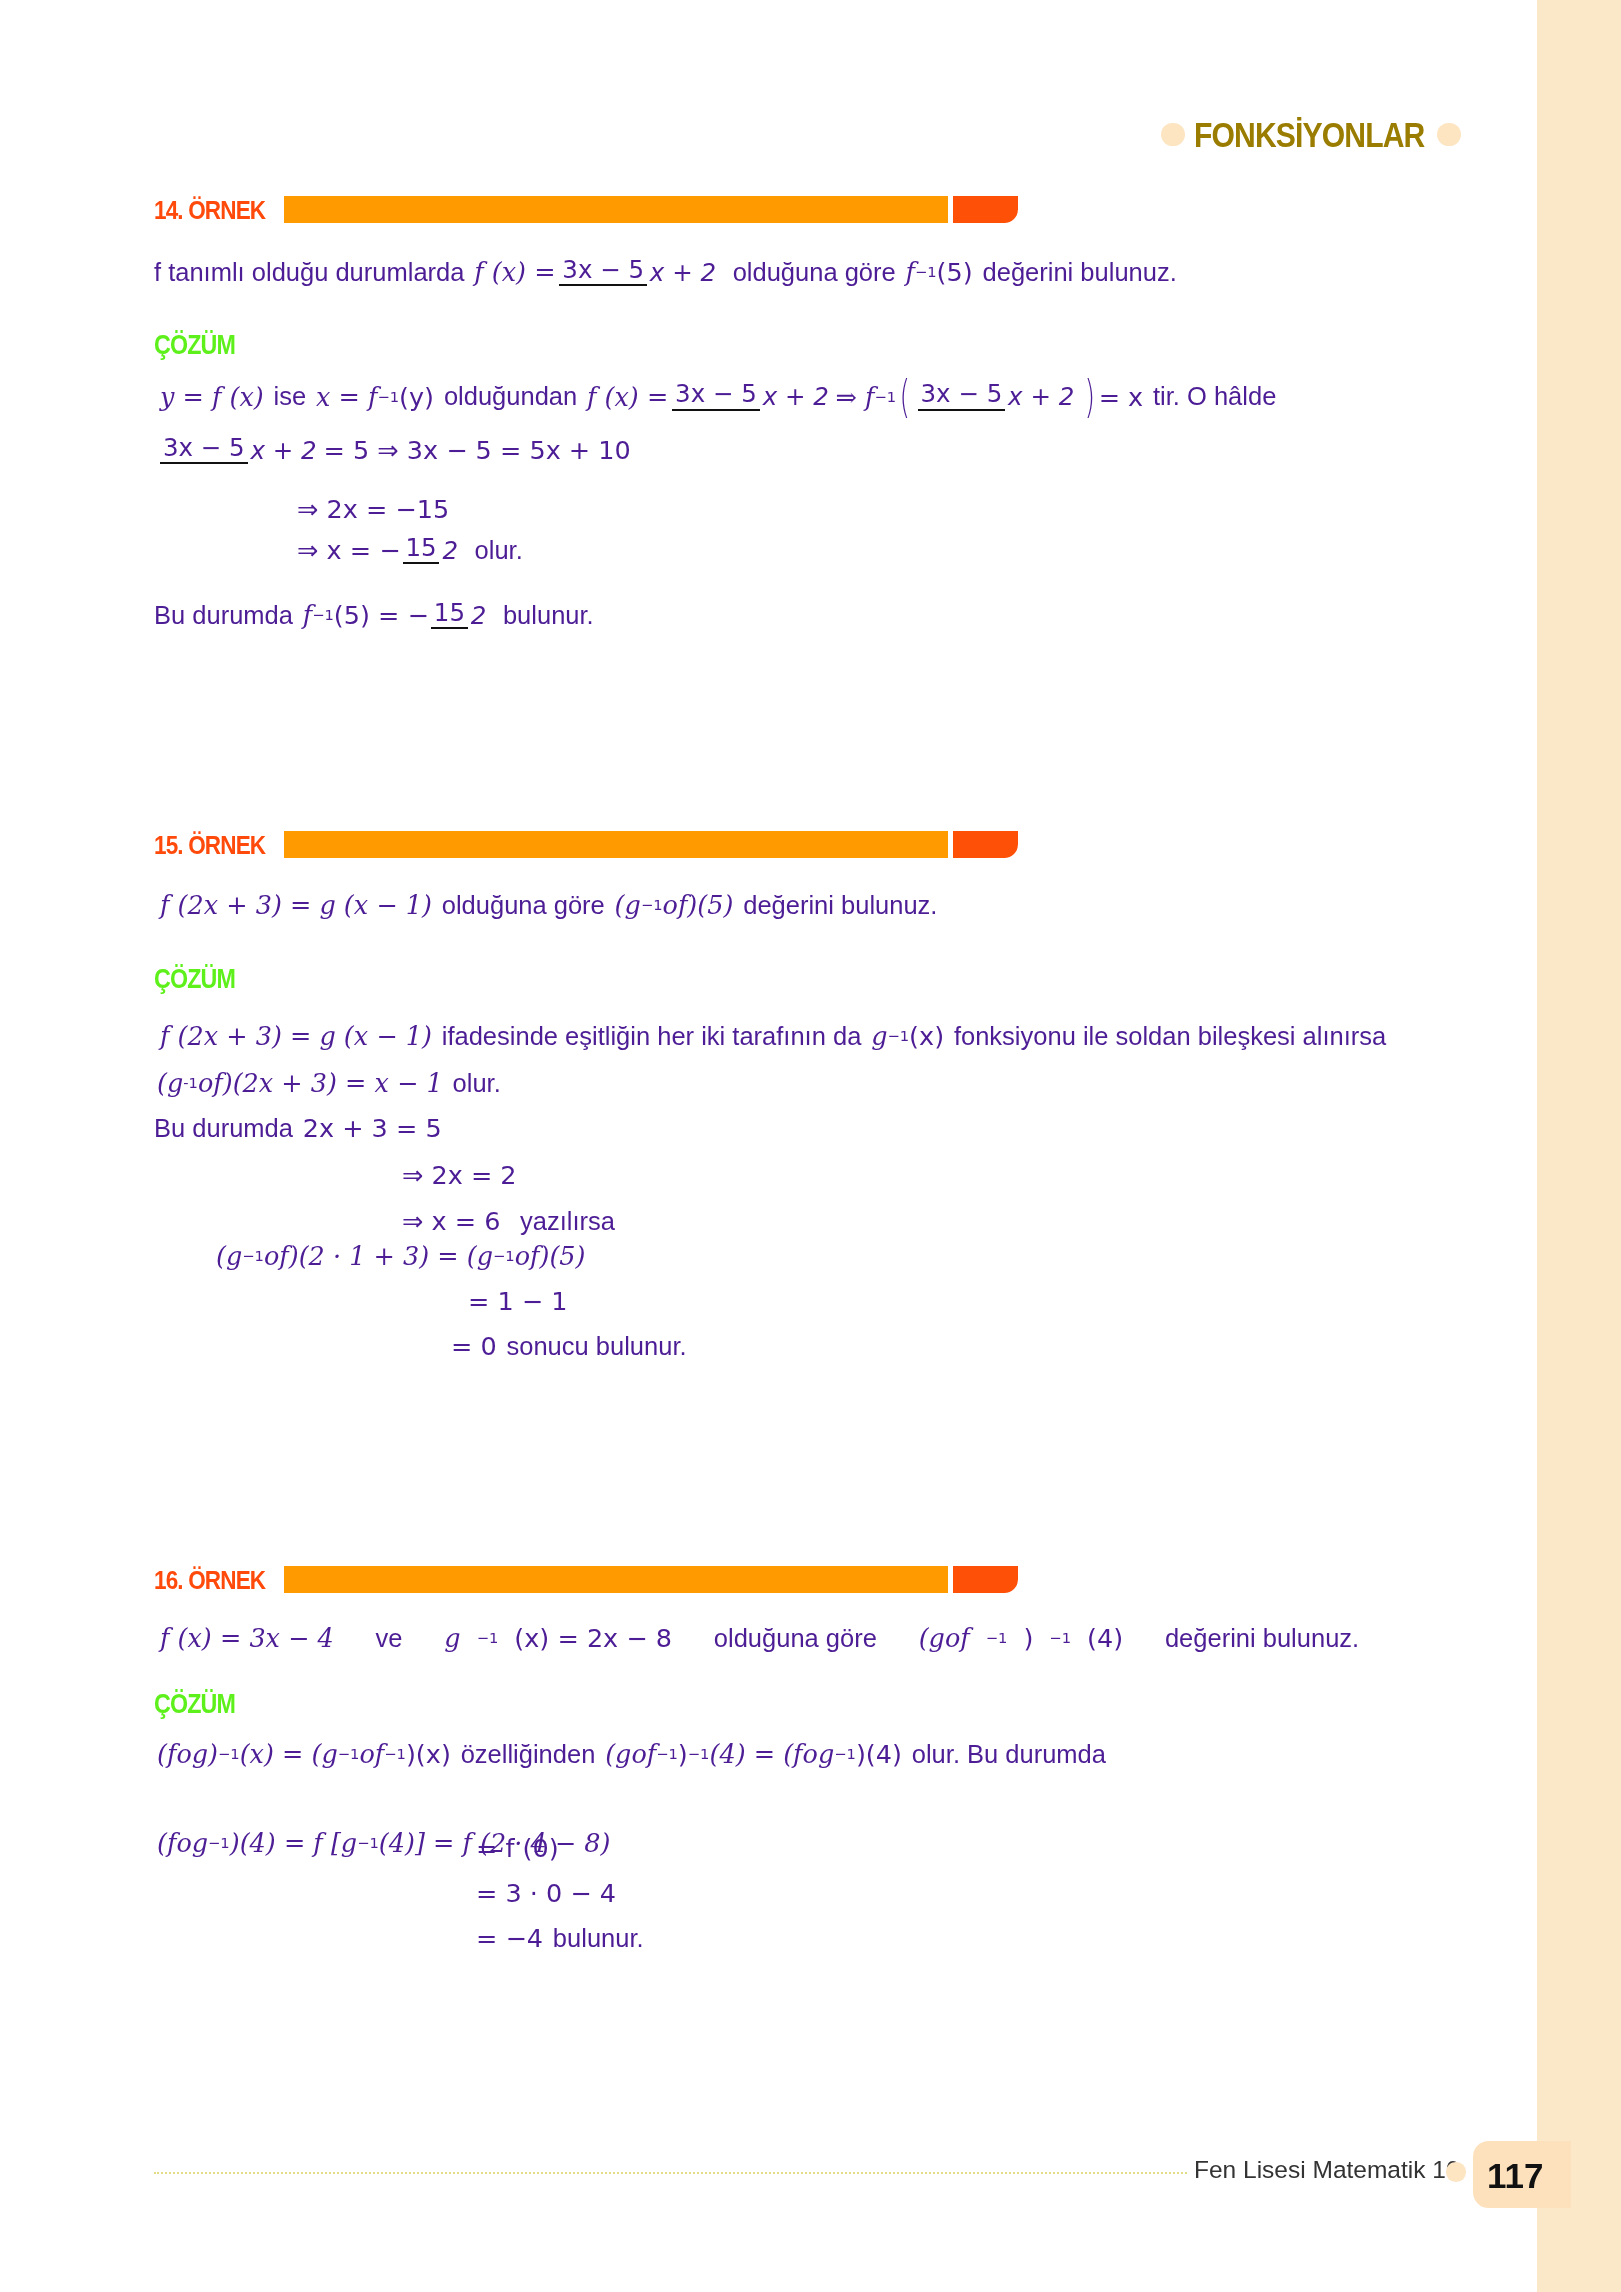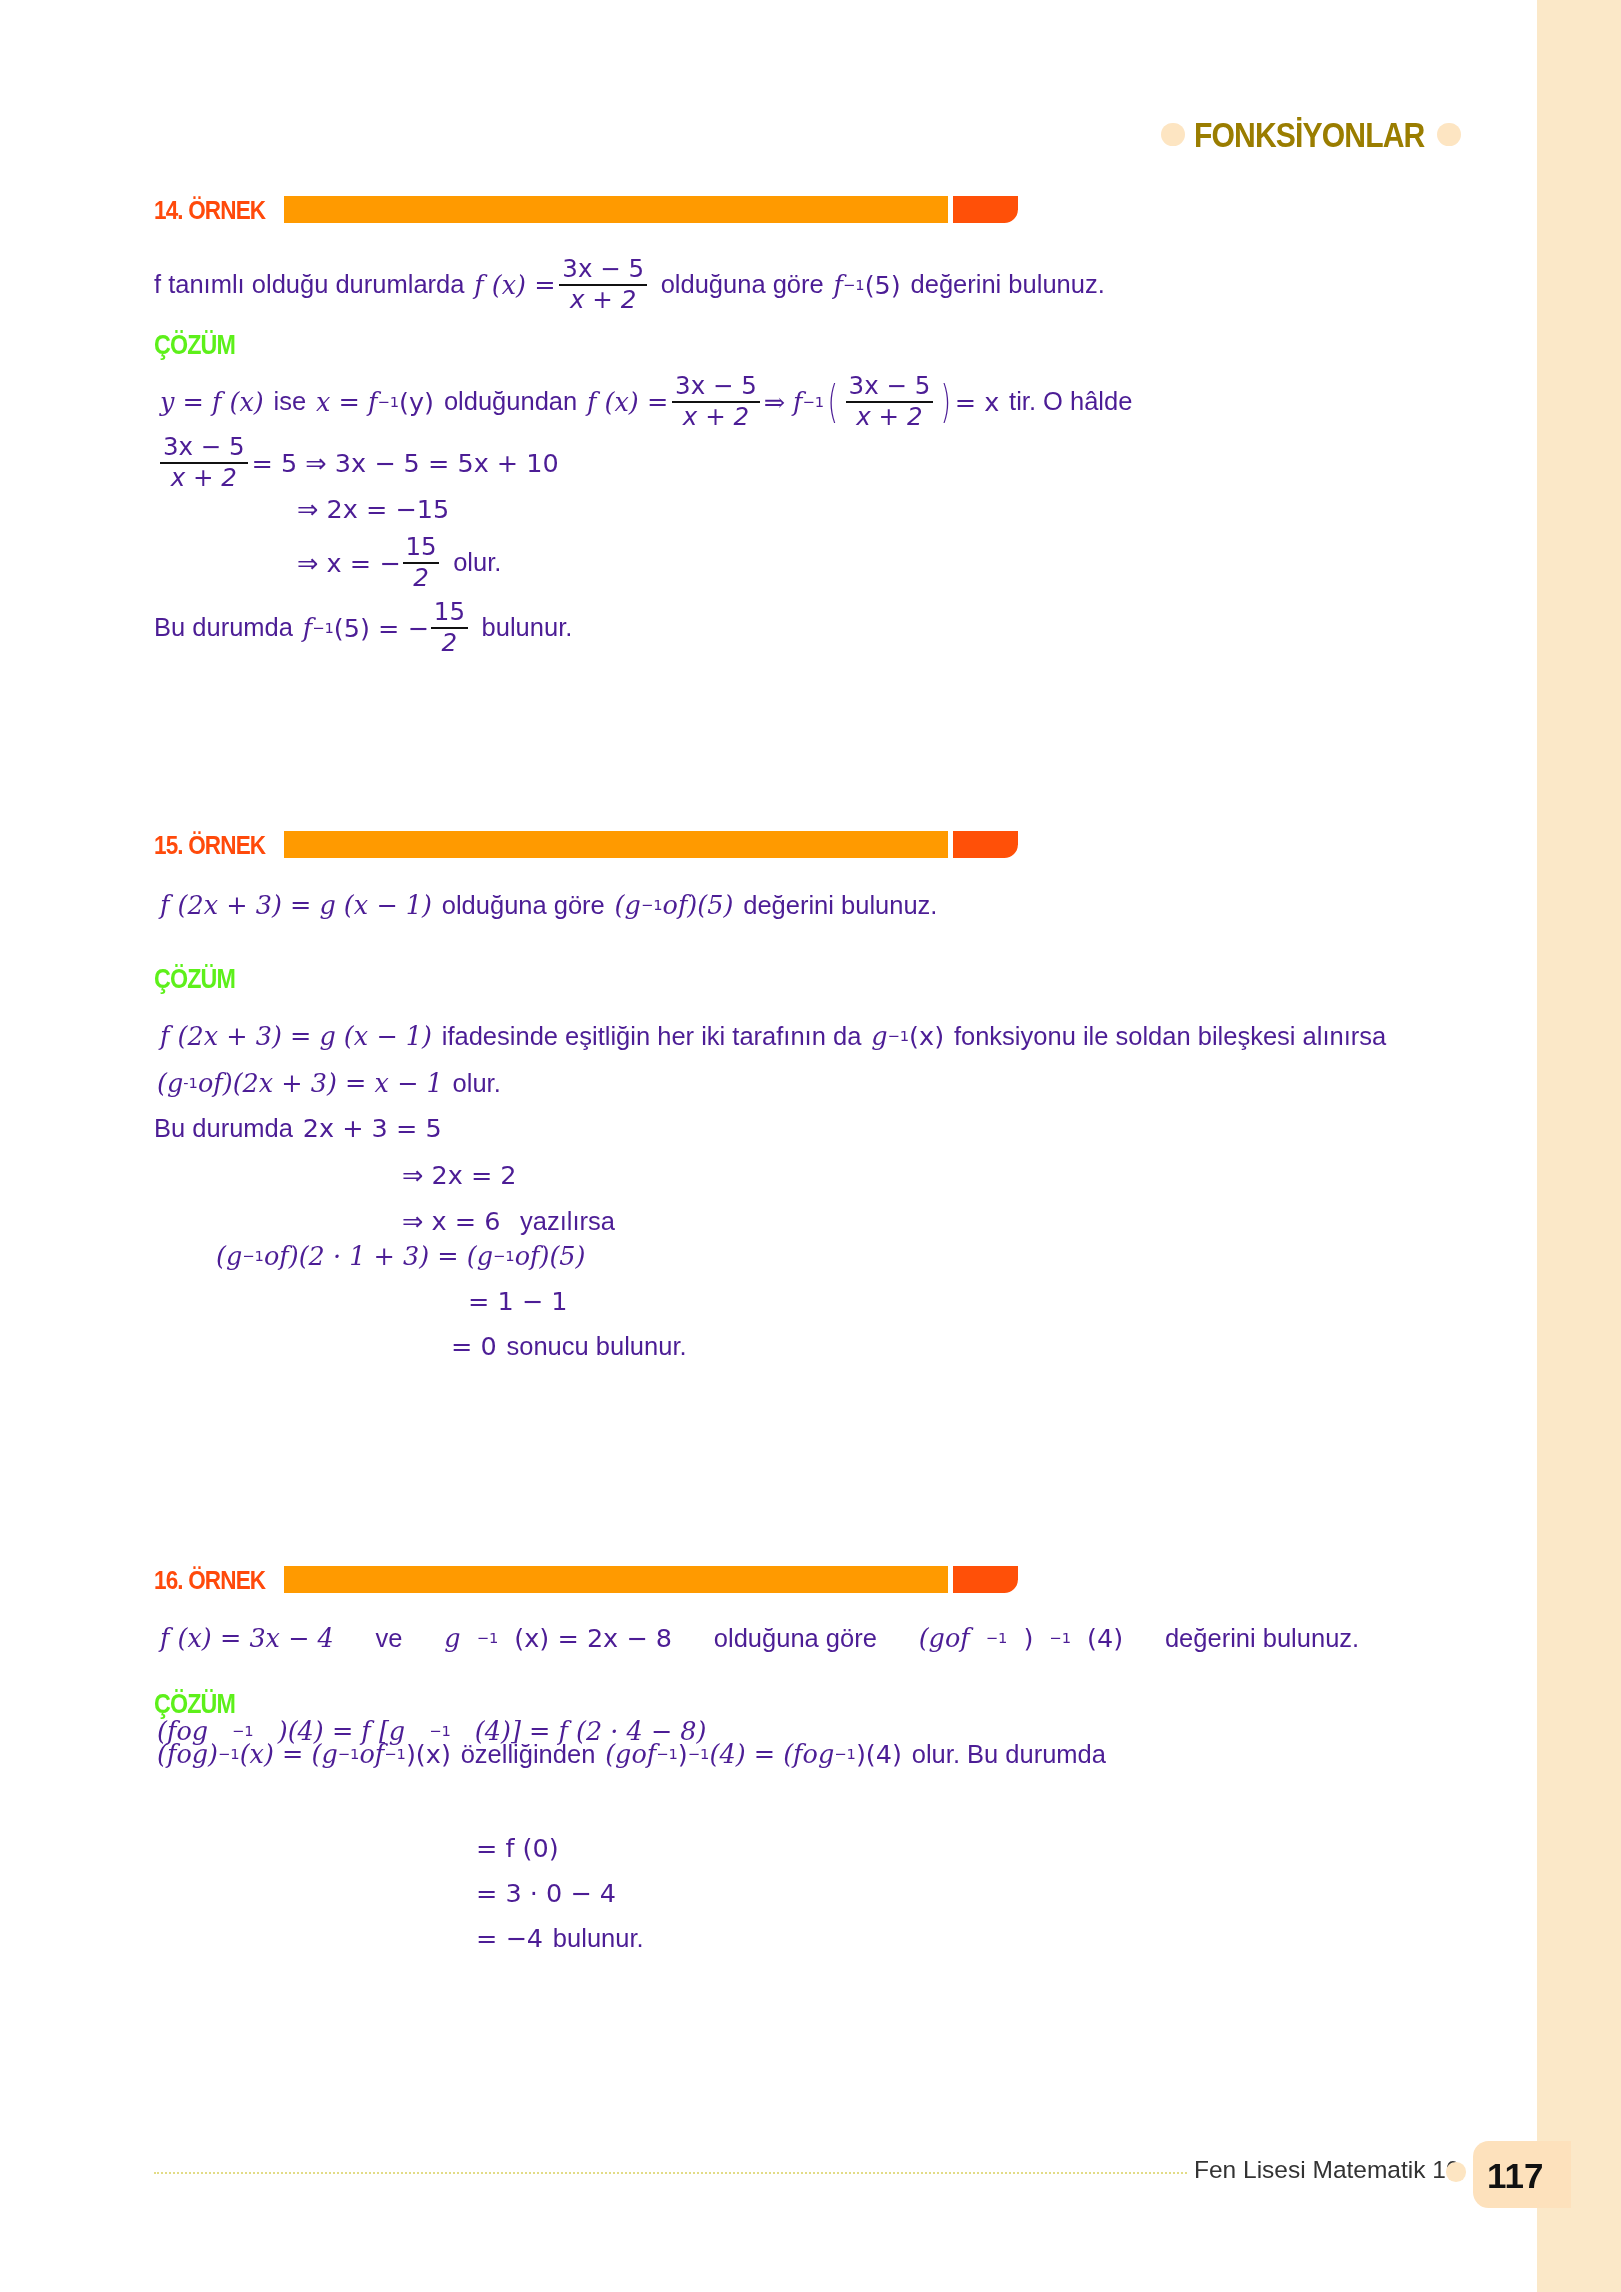--- a/index.html
+++ b/index.html
@@ -13,21 +13,21 @@
   .ex-head { position:absolute; left:154px; height:29px; display:flex; align-items:center; }
   .ex-label { font-weight:bold; font-size:26.5px; color:#ff4a0b; letter-spacing:-1px; transform:scaleX(0.85); transform-origin:left center; display:inline-block; width:125px; white-space:nowrap; }
   .bar-main { position:absolute; left:130px; top:0; width:664px; height:26.5px; background:#ff9a00; }
   .bar-end { position:absolute; left:799px; top:0; width:65px; height:26.5px; background:#ff5008; border-bottom-right-radius:13.7px; }
   .sol { position:absolute; left:154px; font-weight:bold; font-size:27.4px; color:#5df01a; letter-spacing:-1px;
          transform:scaleX(0.85); transform-origin:left center; }
   .line { position:absolute; font-size:25.5px; white-space:nowrap; font-family:"DejaVu Sans", sans-serif; color:#4c1d95; display:flex; align-items:center; }
   .line .t { font-family:"Liberation Sans", sans-serif; }
   .m { font-family:"DejaVu Serif", serif; font-style:italic; }
   sup { font-size:14.7px; vertical-align:9.8px; line-height:0; }
-  .frac { display:inline-flex; flex-direction:column; align-items:center; vertical-align:middle; margin:0 3.9px; line-height:1; font-size:24.5px; }
+  .frac { display:inline-flex; flex-direction:row; align-items:center; vertical-align:middle; margin:0 3.9px; line-height:1; font-size:24.5px; }
   .frac .num { padding:0 2.9px 2px; border-bottom:2px solid #111; }
   .frac .den { padding:2px 2.9px 0;font-style:italic; }
   .big-paren { font-size:45px; font-weight:200; line-height:1; transform:scaleX(0.6); display:inline-block; }
   .sp { display:inline-block; width:9.8px; }
   .footer-dots { position:absolute; left:154px; top:2172px; width:1033px; border-top:2.9px dotted #e2dc86; }
   .footer-text { position:absolute; left:1194px; top:2156px; font-size:24.5px; color:#333; font-family:"Liberation Sans", sans-serif; }
   .footer-dot { position:absolute; left:1446px; top:2162px; width:19.6px; height:19.6px; border-radius:50%; background:#fde5c2; }
   .page-tab { position:absolute; left:1473px; top:2141px; width:98px; height:67px; background:#fde1bc; border-radius:15.7px 0 0 15.7px; }
   .page-num { position:absolute; left:1487px; top:2156px; font-weight:bold; font-size:35px; color:#111; }
 </style>
@@ -245,21 +245,21 @@
     <sup>−1</sup>
     <span>)</span>
     <sup>−1</sup>
     <span class="m">(4) = (fog</span>
     <sup>−1</sup>
     <span>)(4)</span>
     <span class="sp"></span>
   <span class="t">olur. Bu durumda</span>
 </div>
 
-<div class="line" style="left:157px; top:1716px;gap:24px;">
+<div class="line" style="left:157px; top:1828px;">
   <span class="m">(fog</span>
     <sup>−1</sup>
     <span class="m">)(4) = f [g</span>
     <sup>−1</sup>
     <span class="m">(4)] = f (2 · 4 − 8)</span>
 </div>
 
 <div class="line" style="left:476px; top:1833px;">= f (0)</div>
 <div class="line" style="left:476px; top:1878px;">= 3 · 0 − 4</div>
 <div class="line" style="left:476px; top:1923px;">

